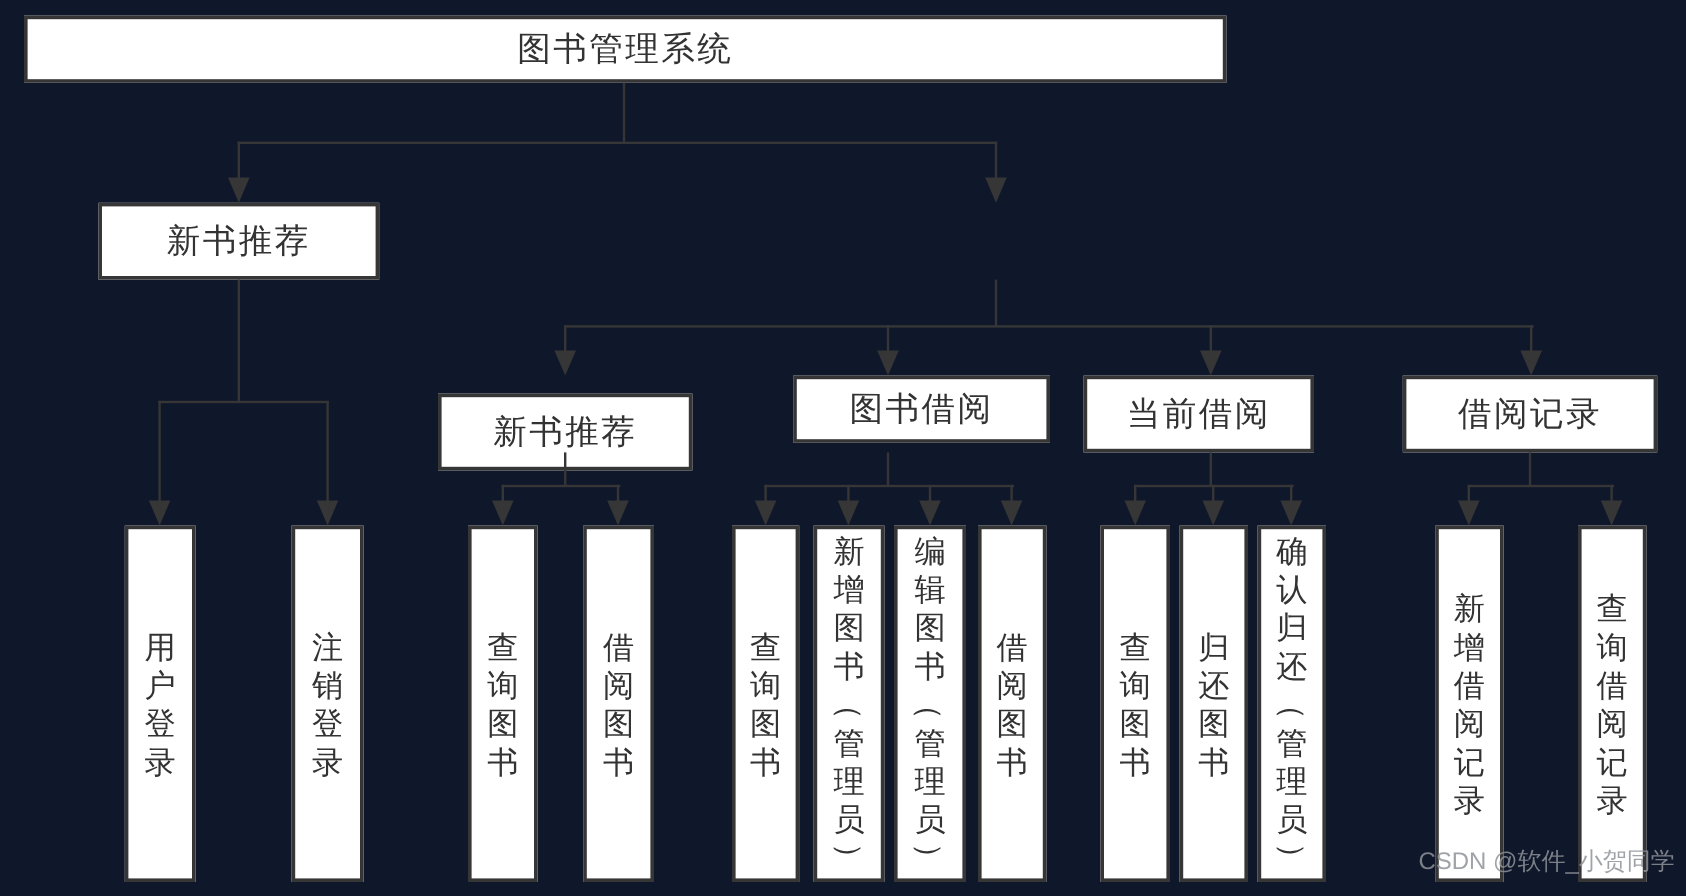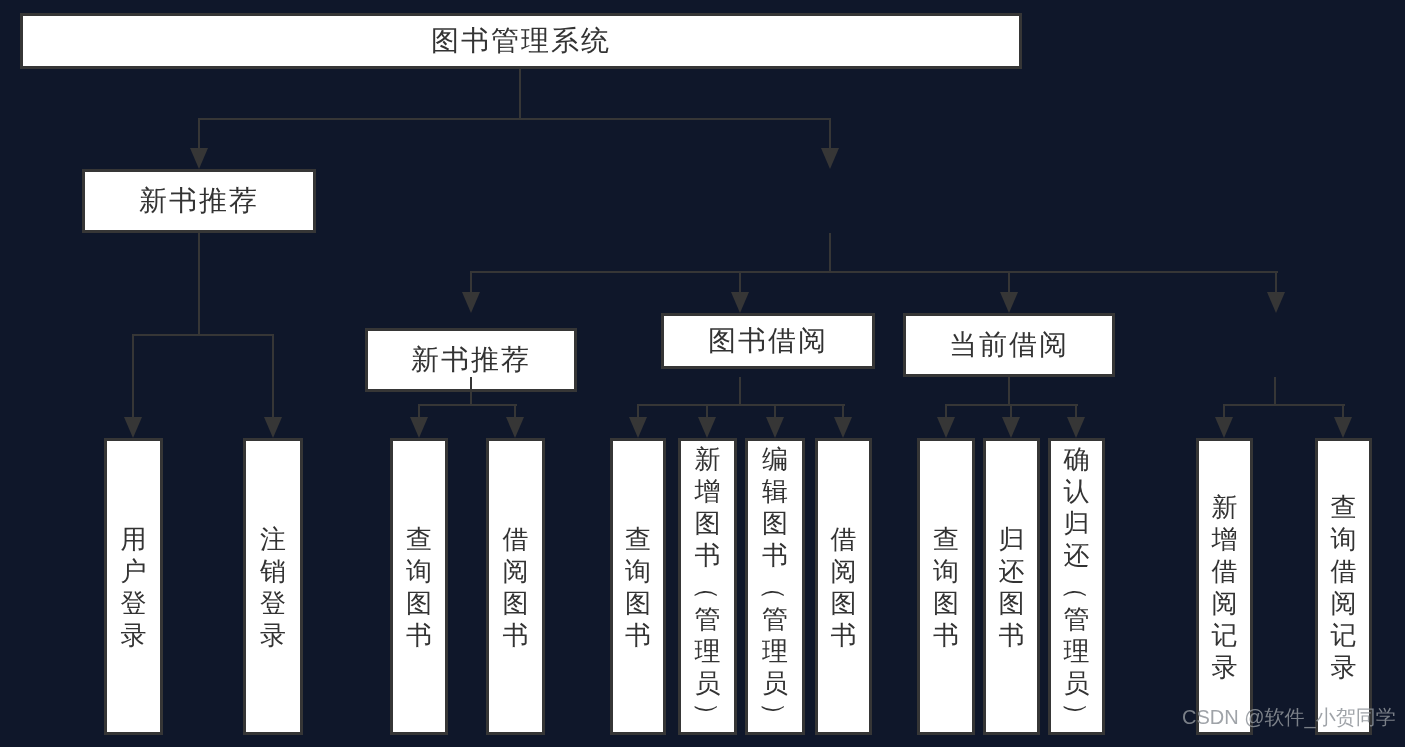--- a/index.html
+++ b/index.html
@@ -82,22 +82,25 @@
   <div class="box hnode" style="left:82px;top:169px;width:234px;height:64px;">
     <span>新书推荐</span>
   </div>
 
   <div class="box hnode" style="left:365px;top:328px;width:212px;height:64px;">
     <span>新书推荐</span>
   </div>
   <div class="box hnode" style="left:661px;top:313px;width:214px;height:56px;">
     <span>图书借阅</span>
   </div>
-  <div class="box hnode" style="left:903px;top:313px;width:212px;height:64px;">
+  <div class="box hnode" style="left:903px;top:313px;width:192px;height:64px;">
     <span>当前借阅</span>
+  </div>
+  <div class="box hnode" style="left:1169px;top:313px;width:212px;height:64px;">
+    <span>借阅记录</span>
   </div>
 
   <div class="box leaf" style="left:104px;top:438px;width:59px;height:297px;">
     <div class="vtext">
         <span class="vchar">用</span>
         <span class="vchar">户</span>
         <span class="vchar">登</span>
         <span class="vchar">录</span>
       </div>
   </div>

